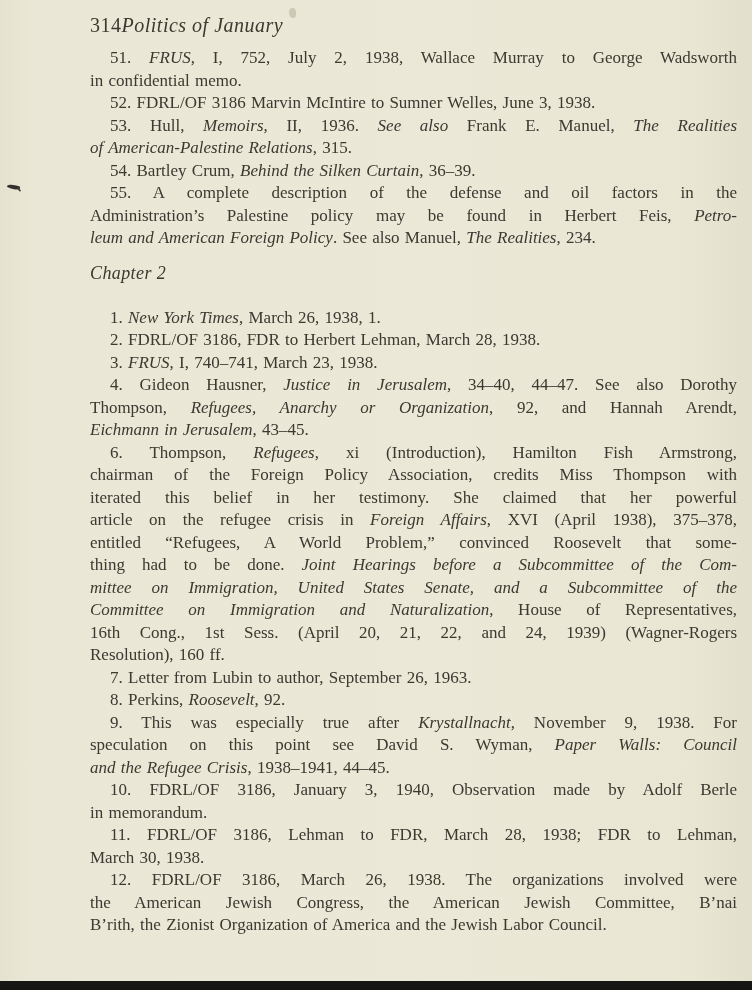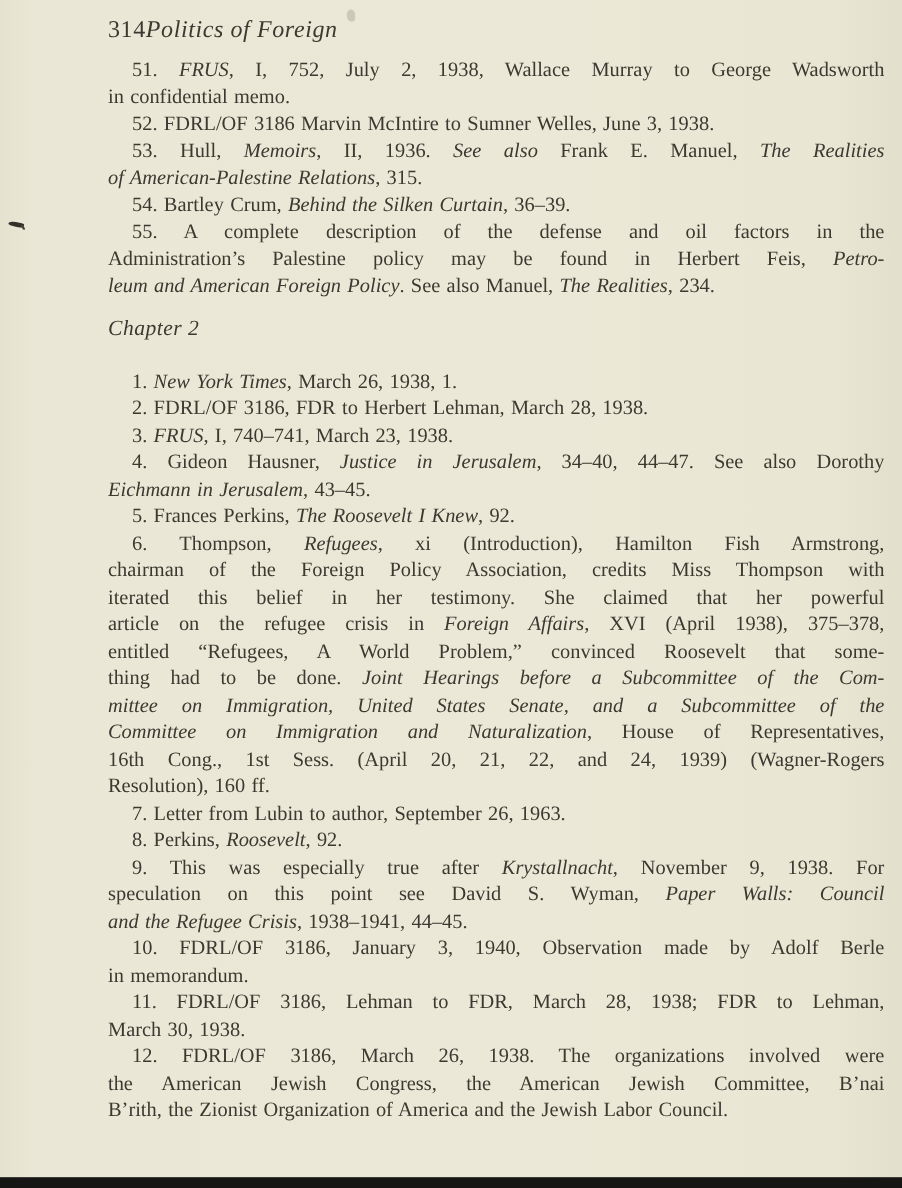--- a/index.html
+++ b/index.html
@@ -35,21 +35,21 @@
 </style>
 </head>
 <body>
 
 <div class="smudge"></div>
 <div class="pen-mark"></div>
 
 <div class="content">
   <div class="page-header">
     <span class="page-number">314</span>
-    <span class="running-title">Politics of Foreign</span>
+    <span class="running-title">Politics of January</span>
   </div>
 
   <div class="notes">
       <div class="note">
         <div class="line first"><span>51. </span><em>FRUS</em><span>, I, 752, July 2, 1938, Wallace Murray to George Wadsworth</span></div>
         <div class="line last"><span>in confidential memo.</span></div>
       </div>
       <div class="note">
         <div class="line first last"><span>52. FDRL/OF 3186 Marvin McIntire to Sumner Welles, June 3, 1938.</span></div>
       </div>
@@ -74,24 +74,22 @@
         <div class="line first last"><span>1. </span><em>New York Times</em><span>, March 26, 1938, 1.</span></div>
       </div>
       <div class="note">
         <div class="line first last"><span>2. FDRL/OF 3186, FDR to Herbert Lehman, March 28, 1938.</span></div>
       </div>
       <div class="note">
         <div class="line first last"><span>3. </span><em>FRUS</em><span>, I, 740–741, March 23, 1938.</span></div>
       </div>
       <div class="note">
         <div class="line first"><span>4. Gideon Hausner, </span><em>Justice in Jerusalem</em><span>, 34–40, 44–47. See also Dorothy</span></div>
+        <div class="line"><span>Thompson, </span><em>Refugees, Anarchy or Organization</em><span>, 92, and Hannah Arendt,</span></div>
         <div class="line last"><em>Eichmann in Jerusalem</em><span>, 43–45.</span></div>
-      </div>
-      <div class="note">
-        <div class="line first last"><span>5. Frances Perkins, </span><em>The Roosevelt I Knew</em><span>, 92.</span></div>
       </div>
       <div class="note">
         <div class="line first"><span>6. Thompson, </span><em>Refugees</em><span>, xi (Introduction), Hamilton Fish Armstrong,</span></div>
         <div class="line"><span>chairman of the Foreign Policy Association, credits Miss Thompson with</span></div>
         <div class="line"><span>iterated this belief in her testimony. She claimed that her powerful</span></div>
         <div class="line"><span>article on the refugee crisis in </span><em>Foreign Affairs</em><span>, XVI (April 1938), 375–378,</span></div>
         <div class="line"><span>entitled “Refugees, A World Problem,” convinced Roosevelt that some-</span></div>
         <div class="line"><span>thing had to be done. </span><em>Joint Hearings before a Subcommittee of the Com-</em></div>
         <div class="line"><em>mittee on Immigration, United States Senate, and a Subcommittee of the</em></div>
         <div class="line"><em>Committee on Immigration and Naturalization</em><span>, House of Representatives,</span></div>

